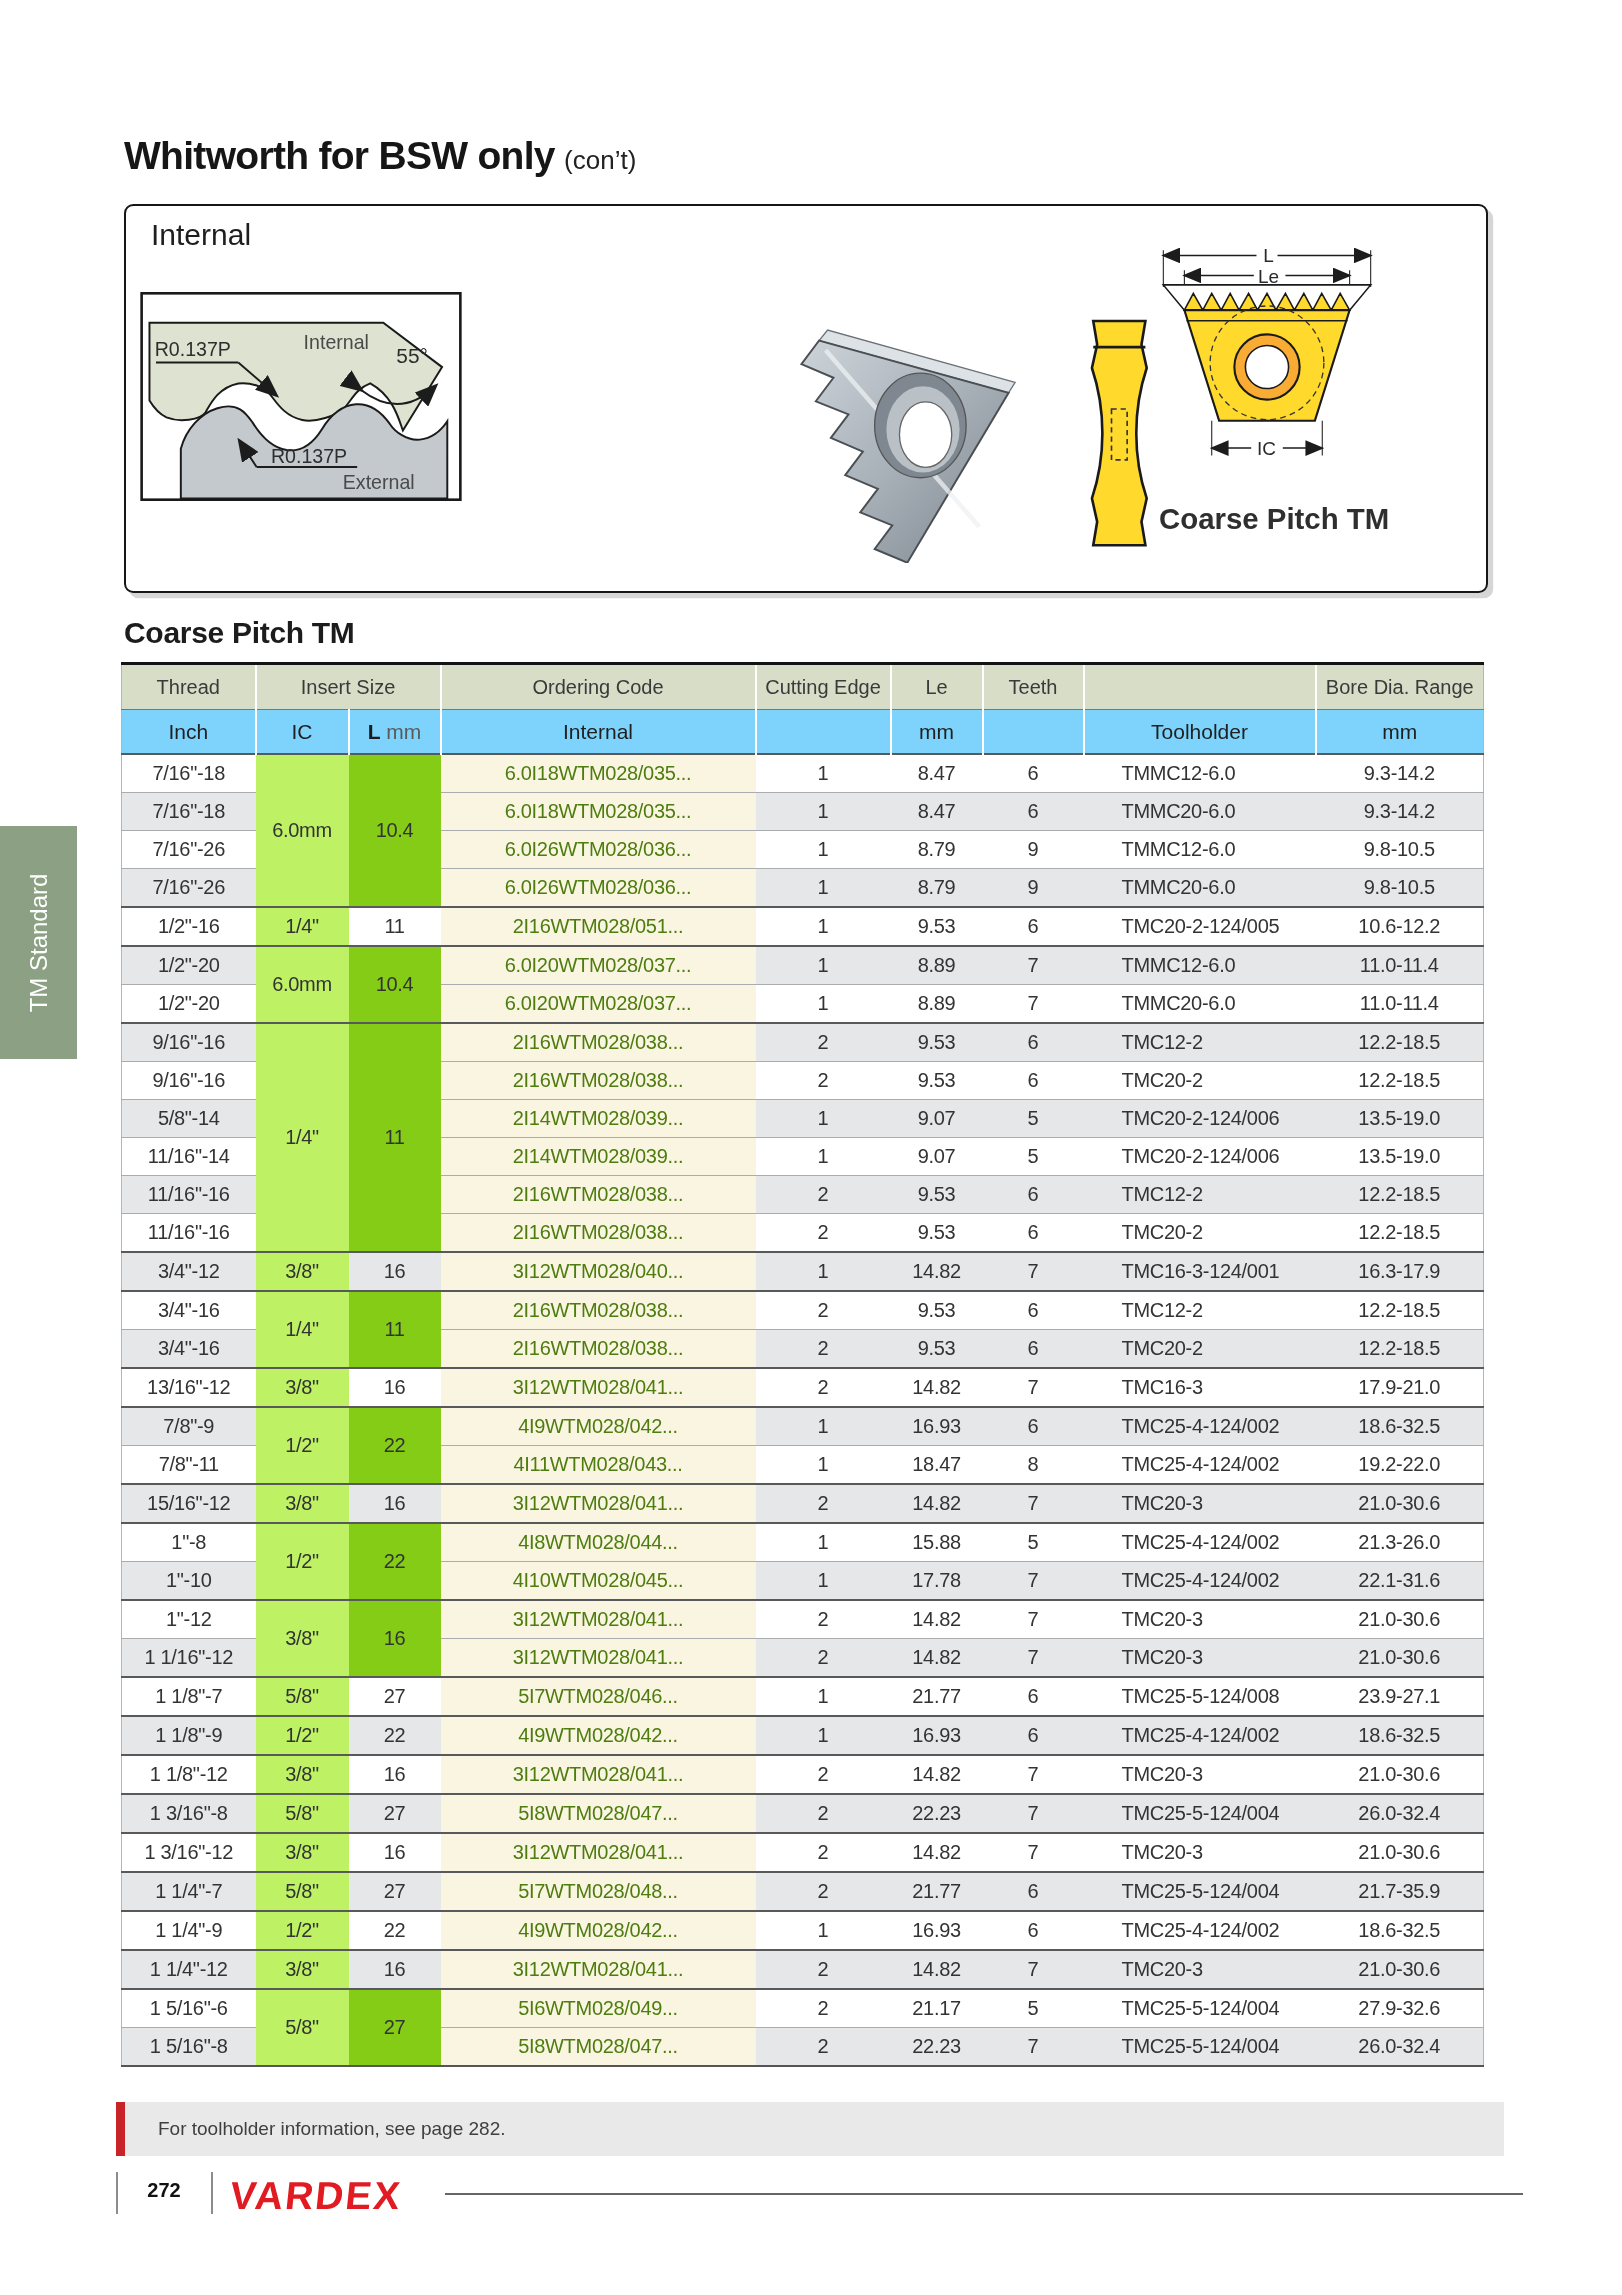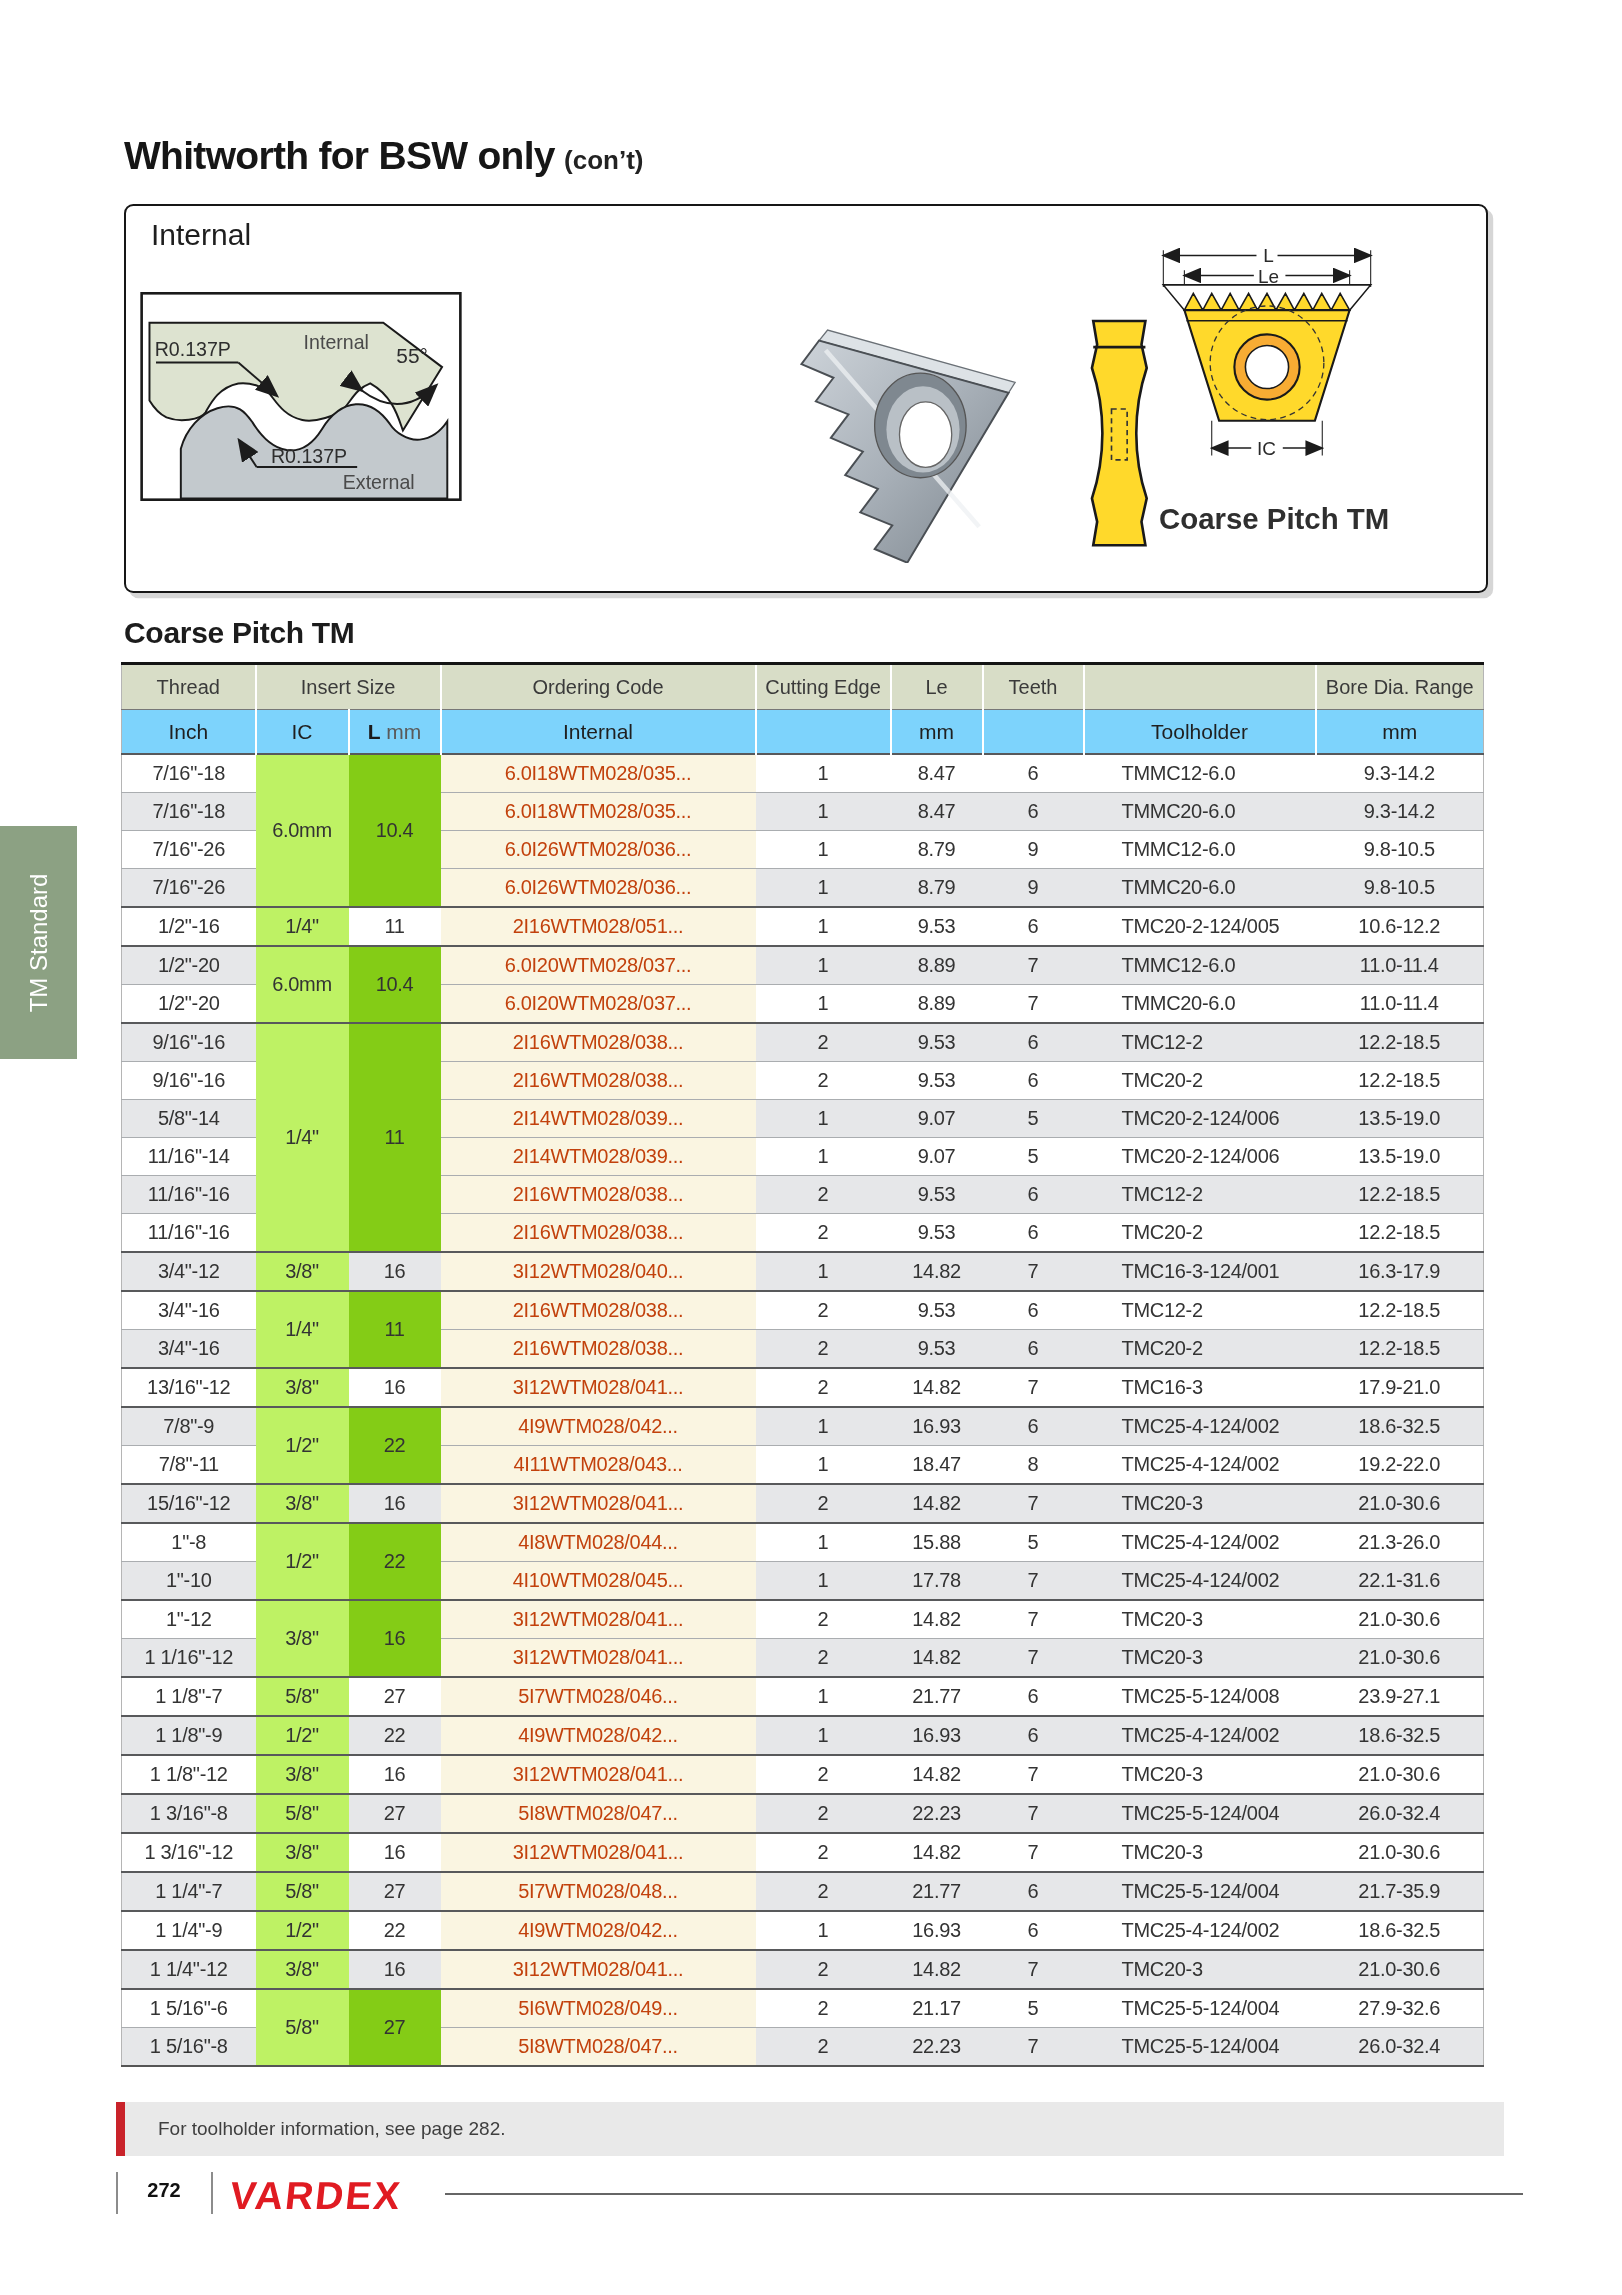--- a/index.html
+++ b/index.html
@@ -2,21 +2,21 @@
 <html style="font-size:10.5px"><head>
 <meta charset="utf-8">
 <style>
   html,body{margin:0;padding:0;background:#ffffff;}
   body{width:1623px;height:2295px;position:relative;overflow:hidden;
        font-family:"Liberation Sans",sans-serif;color:#222;}
   .abs{position:absolute;}
 
   
   .page-title{left:124px;top:134px;font-size:39px;font-weight:bold;color:#161616;letter-spacing:-0.7px;}
-  .page-title .suffix{font-size:26px;font-weight:bold;color:#222;margin-left:9.2px;letter-spacing:0;}
+  .page-title .suffix{font-size:26px;font-weight:normal;color:#222;margin-left:9.2px;letter-spacing:0;}
 
   
   .internal-box{left:124px;top:204px;width:1360px;height:385px;background:#fff;
                 border:2.6px solid #161616;border-radius:9.2px;box-shadow:5.2px 5.2px 0 #d6d6d6;}
   .internal-label{left:25px;top:11.8px;font-size:30px;color:#1e1e1e;}
   .defined-text{left:17px;top:293px;font-size:20px;line-height:28px;color:#2d2d2d;}
   .coarse-caption{left:1033px;top:296px;width:236px;font-size:29.4px;font-weight:bold;color:#2f2f2f;}
 
   .diagram-svg{left:14.4px;top:86px;}
   .insert3d-svg{left:631px;top:95px;}
@@ -37,21 +37,21 @@
         border-top:1.3px solid #777;text-align:center;font-weight:normal;}
   th.h1 + th.h1, th.h2 + th.h2{border-left:2px solid #fff;}
   .b{font-weight:bold;color:#1b1b1b;}
   .u{font-weight:normal;color:#5a5a5a;}
   tbody td{height:37px;font-size:20px;color:#333;text-align:center;
            border-top:1.3px solid #aaadb0;letter-spacing:-0.3px;background:#fff;}
   tr.group-start td{border-top:2px solid #58595b;}
   td.shade{background:#e6e7e9;}
   td.merged{background:#84cc16;}
   td.c-ic{background:#bef264;}
-  td.c-code{background:#faf5e1;color:#c2410c;}
+  td.c-code{background:#faf5e1;color:#4d7c0f;}
   td.c-holder{text-align:left;padding-left:38px;}
 
   
   .sidebar-tab{left:0;top:826px;width:77px;height:233px;background:#8ca183;}
   .sidebar-tab span{position:absolute;left:50%;top:50%;transform:translate(-50%,-50%) rotate(-90deg);
                     white-space:nowrap;color:#fff;font-size:24px;}
 
   
   .note-bar{left:116px;top:2102px;width:1379px;height:54px;background:#e9e9e9;
             border-left:9.2px solid #c9232a;}

